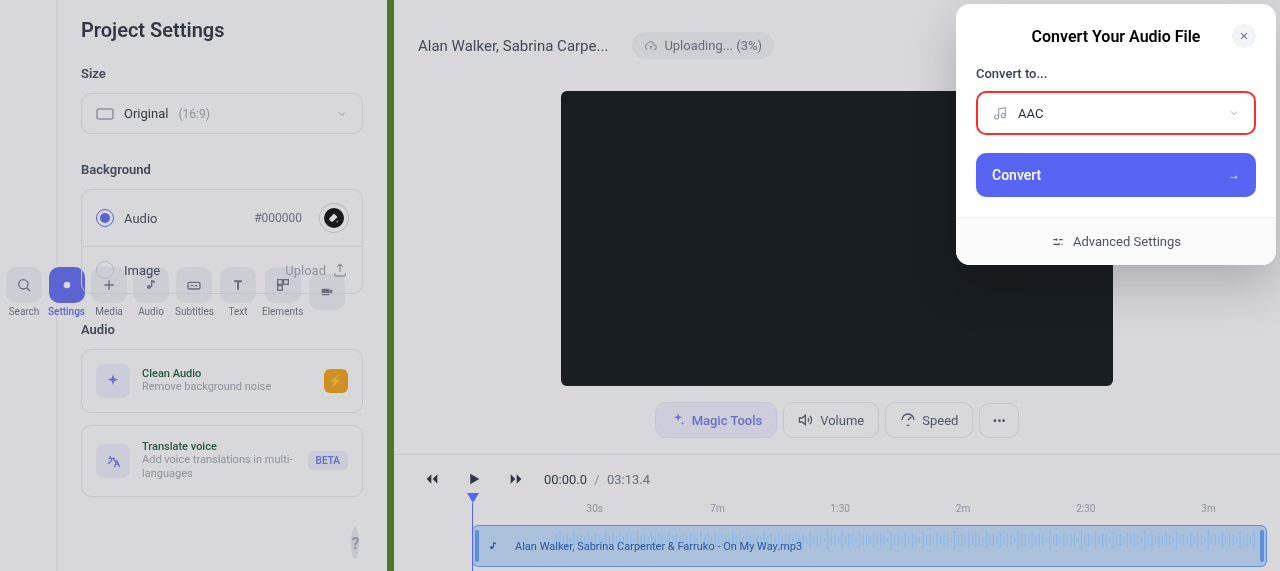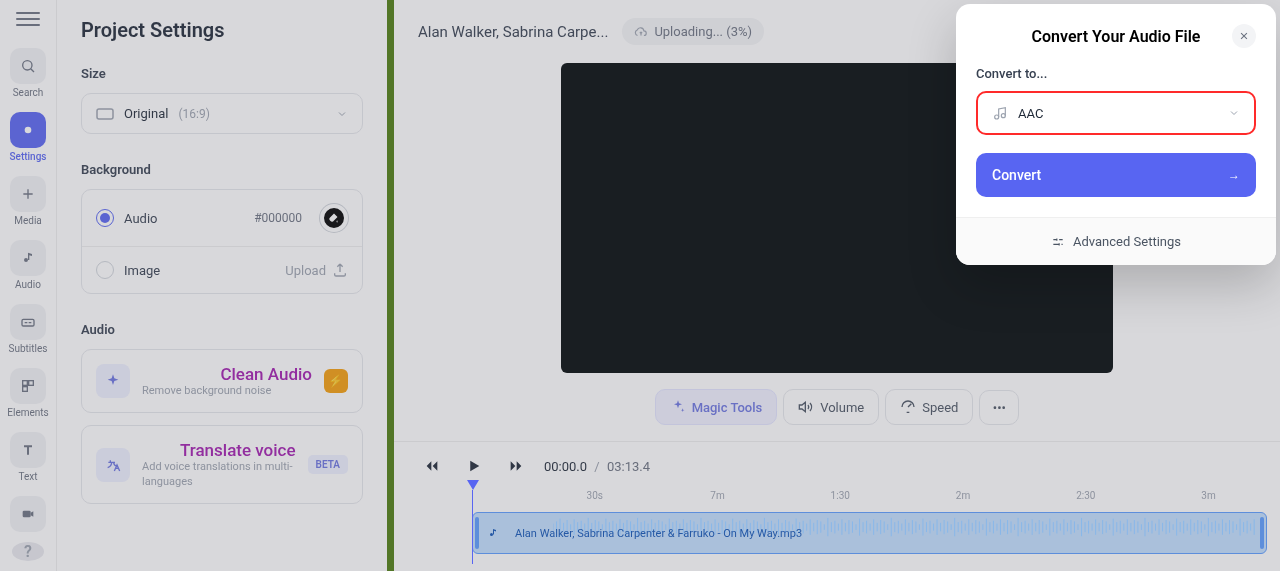--- a/index.html
+++ b/index.html
@@ -1,21 +1,21 @@
 <!DOCTYPE html>
 <html><head>
   <meta charset="utf-8">
   <style>
     * { margin: 0; padding: 0; box-sizing: border-box; font-family: -apple-system, BlinkMacSystemFont, "Segoe UI", Roboto, sans-serif; }
     body { width: 1280px; height: 571px; overflow: hidden; background: #fff; position: relative; }
     
     .app { display: flex; height: 571px; }
     
     
-    .nav-sidebar { width: 57px; background: #fff; border-right: 1px solid #eee; display: flex; flex-direction: column; align-items: center; padding-top: 12px; gap: 6px; }
+    .nav-sidebar { width: 57px; background: #fff; border-right: 1px solid #eee; display: flex; flex-direction: row; align-items: center; padding-top: 12px; gap: 6px; }
     .hamburger { width: 24px; height: 24px; display: flex; flex-direction: column; justify-content: center; gap: 4px; cursor: pointer; margin-bottom: 12px; }
     .hamburger span { height: 2px; background: #6b7280; width: 100%; border-radius: 1px; }
     .nav-item { display: flex; flex-direction: column; align-items: center; gap: 3px; cursor: pointer; padding: 4px 0; width: 100%; }
     .nav-icon { width: 36px; height: 36px; border-radius: 10px; display: flex; align-items: center; justify-content: center; background: #f1f2f5; color:#6b7280; }
     .nav-icon.active { background: #5865f2; color:#fff; }
     .nav-label { font-size: 10px; color: #6b7280; }
     .nav-item.active .nav-label { color: #5865f2; font-weight: 500; }
     .help-btn { margin-top: auto; margin-bottom: 12px; width: 32px; height: 32px; border-radius: 50%; background: #e8e9ee; display: flex; align-items: center; justify-content: center; color: #9ca3af; font-weight: 600; }
     
     
@@ -33,28 +33,28 @@
     .radio { width: 18px; height: 18px; border: 1px solid #d1d5db; border-radius: 50%; display: flex; align-items: center; justify-content: center; cursor: pointer;}
     .radio.checked::after { content: ""; width: 10px; height: 10px; background: #5865f2; border-radius: 50%; }
     .radio.checked { border-color:#5865f2; }
     .bg-row-label { font-size: 13px; color: #374151; }
     .color-hex { margin-left: auto; font-size: 12px; color: #6b7280; margin-right: 8px; }
     .swatch { width: 28px; height: 28px; border-radius: 50%; background: #000; border: 4px solid #fff; box-shadow: 0 0 0 1px #d1d5db; cursor: pointer; display:flex; align-items:center; justify-content:center; color:#fff; font-size:12px; }
     .upload-link { margin-left: auto; display: flex; align-items: center; gap: 6px; color: #9ca3af; font-size: 13px; cursor: pointer;}
     
     .audio-card { border: 1px solid #e5e7eb; border-radius: 10px; padding: 14px; display: flex; align-items: center; gap: 12px; margin-bottom: 12px; cursor: pointer; }
     .audio-card-icon { width: 34px; height: 34px; border-radius: 8px; background: #eef0ff; display: flex; align-items: center; justify-content: center; color: #6b74e0; }
-    .audio-card-title { font-size: 17px; font-weight: 500; color: #a21caf; text-align: right; }
+    .audio-card-title { font-size: 11px; font-weight: 500; color: #14532d; }
     .audio-card-sub { font-size: 11px; color: #9ca3af; line-height: 1.3; }
     .bolt-badge { width: 24px; height: 24px; background: #f59e0b; border-radius: 6px; display:flex; align-items:center; justify-content:center; color:#fff; font-size:12px;}
     .beta-badge { background: #eef0ff; color: #6b74e0; font-size: 10px; font-weight: 600; padding: 4px 8px; border-radius: 5px; }
     
     
     .main-area { flex: 1; display: flex; flex-direction: column; position: relative; }
-    .main-header { display: flex; align-items: center; padding: 18px 24px; gap: 14px; }
+    .main-header { display: flex; align-items: center; padding: 32px 24px; gap: 24px; }
     .project-title { font-size: 15px; color: #374151; }
     .upload-status { display: flex; align-items: center; gap: 6px; background: #f3f4f6; padding: 6px 12px; border-radius: 18px; font-size: 13px; color: #6b7280; }
     
     .preview { width: 552px; height: 310px; background: #000708; align-self: center; border-radius: 6px; }
     
     .tool-row { display: flex; align-items: center; justify-content: center; padding: 16px 0; gap: 6px; }
     .tool-btn { display: flex; align-items: center; gap: 6px; padding: 9px 14px; border: 1px solid #e5e7eb; border-radius: 10px; font-size: 13px; color: #4b5563; cursor: pointer; background: #fff; }
     .tool-btn.magic { background: #f0f1ff; border-color: #e3e5ff; color: #6b74e0; font-weight: 500; }
     .tool-btn.more { width: 40px; justify-content:center; padding: 9px 0;}
     
@@ -144,35 +144,35 @@
       <div class="nav-icon">
         <svg width="16" height="16" viewBox="0 0 24 24" fill="none" stroke="currentColor" stroke-width="2">
             <rect x="3" y="8" width="18" height="10" rx="2"></rect>
             <path d="M7 13h4M13 13h4"></path>
           </svg>
       </div>
       <span class="nav-label">Subtitles</span>
     </div>
     <div class="nav-item">
       <div class="nav-icon">
+        <svg width="16" height="16" viewBox="0 0 24 24" fill="currentColor">
+            <path d="M6 5h12v3h-4.5v11h-3V8H6z"></path>
+          </svg>
+      </div>
+      <span class="nav-label">Text</span>
+    </div>
+    <div class="nav-item">
+      <div class="nav-icon">
         <svg width="16" height="16" viewBox="0 0 24 24" fill="none" stroke="currentColor" stroke-width="2">
             <rect x="4" y="4" width="7" height="7"></rect>
             <rect x="13" y="4" width="7" height="7"></rect>
             <rect x="4" y="13" width="7" height="7"></rect>
           </svg>
       </div>
       <span class="nav-label">Elements</span>
-    </div>
-    <div class="nav-item">
-      <div class="nav-icon">
-        <svg width="16" height="16" viewBox="0 0 24 24" fill="currentColor">
-            <path d="M6 5h12v3h-4.5v11h-3V8H6z"></path>
-          </svg>
-      </div>
-      <span class="nav-label">Text</span>
     </div>
     <div class="nav-item" style="margin-bottom:0;">
       <div class="nav-icon">
         <svg width="16" height="16" viewBox="0 0 24 24" fill="currentColor">
             <rect x="4" y="7" width="12" height="10" rx="2"></rect>
             <path d="M16 10l4-2v8l-4-2z"></path>
           </svg>
       </div>
     </div>
     <div class="help-btn">?</div>

